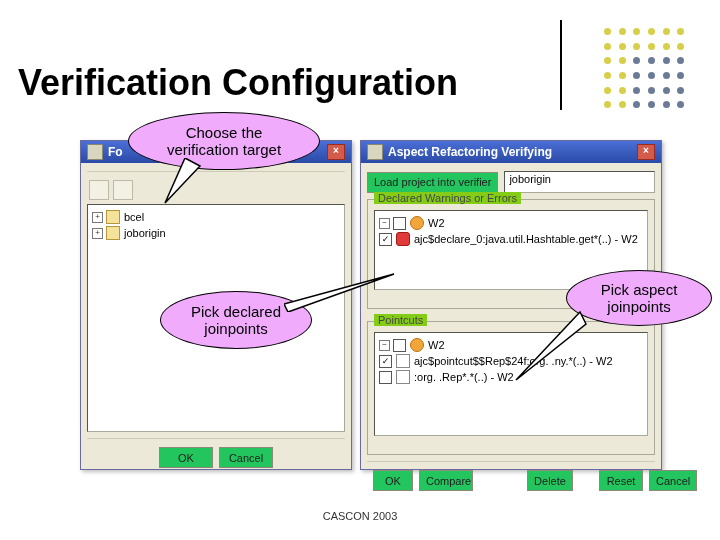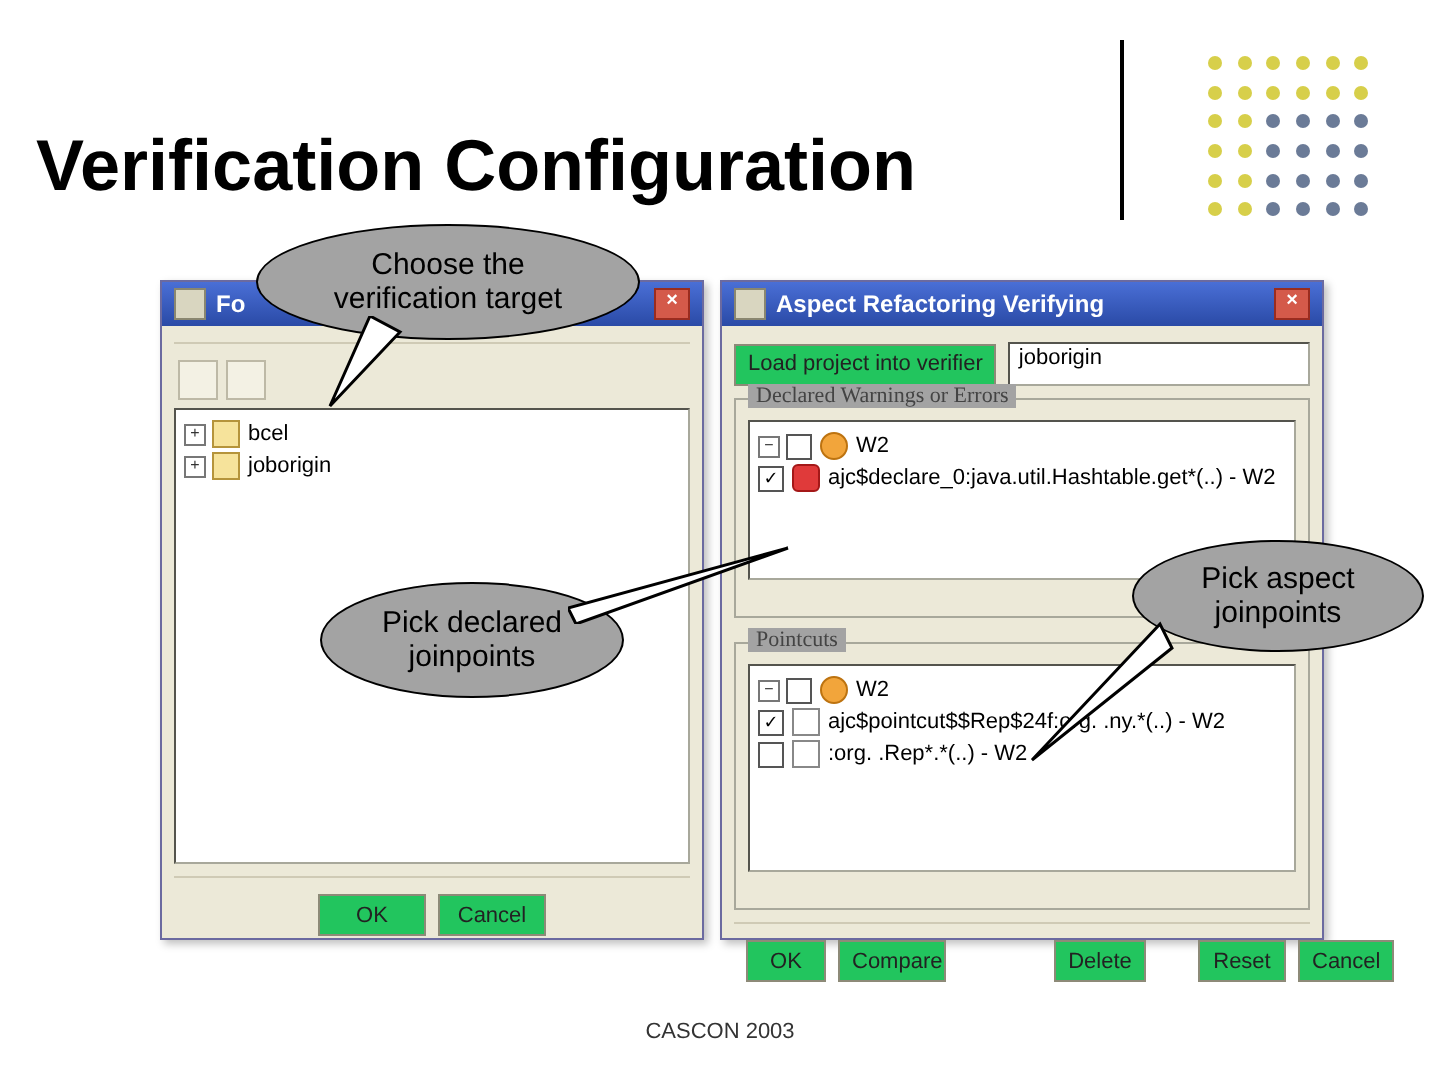--- a/index.html
+++ b/index.html
@@ -94,22 +94,22 @@
     font-size: 11px;
   }
   .groupbox {
     border: 1px solid #a8a89b;
     background:#ece9d8;
     position:relative;
     margin-top:4px;
   }
   .groupbox > .gb-title {
     position:absolute; top:-8px; left:6px;
-    background:#a3a3a3; padding:0 4px;
-    font-size: 11px; color:#444;font-family:Liberation Serif, serif;
+    background:#84cc16; padding:0 4px;
+    font-size: 11px; color:#444;
   }
   .tree {
     background:#fff;
     border:1px inset #a8a89b;
     font-size: 11px;
     overflow: auto;
     padding:4px;
   }
   .tree .node {
     display:flex; align-items:center;
@@ -152,21 +152,21 @@
     min-width:54px; height:21px;
     border:1px solid #8d8a78;
     background:#22c55e;
     font-size:11px;
     color:#222;
   }
 
   
   .callout {
     position:absolute;
-    background:#a3a3a3;
+    background:#f0abfc;
     border:1.5px solid #000;
     border-radius: 50% / 50%;
     display:flex;
     align-items:center;
     justify-content:center;
     text-align:center;
     font-size:15px;
     font-family: Arial, sans-serif;
     padding:4px 10px;
   }

